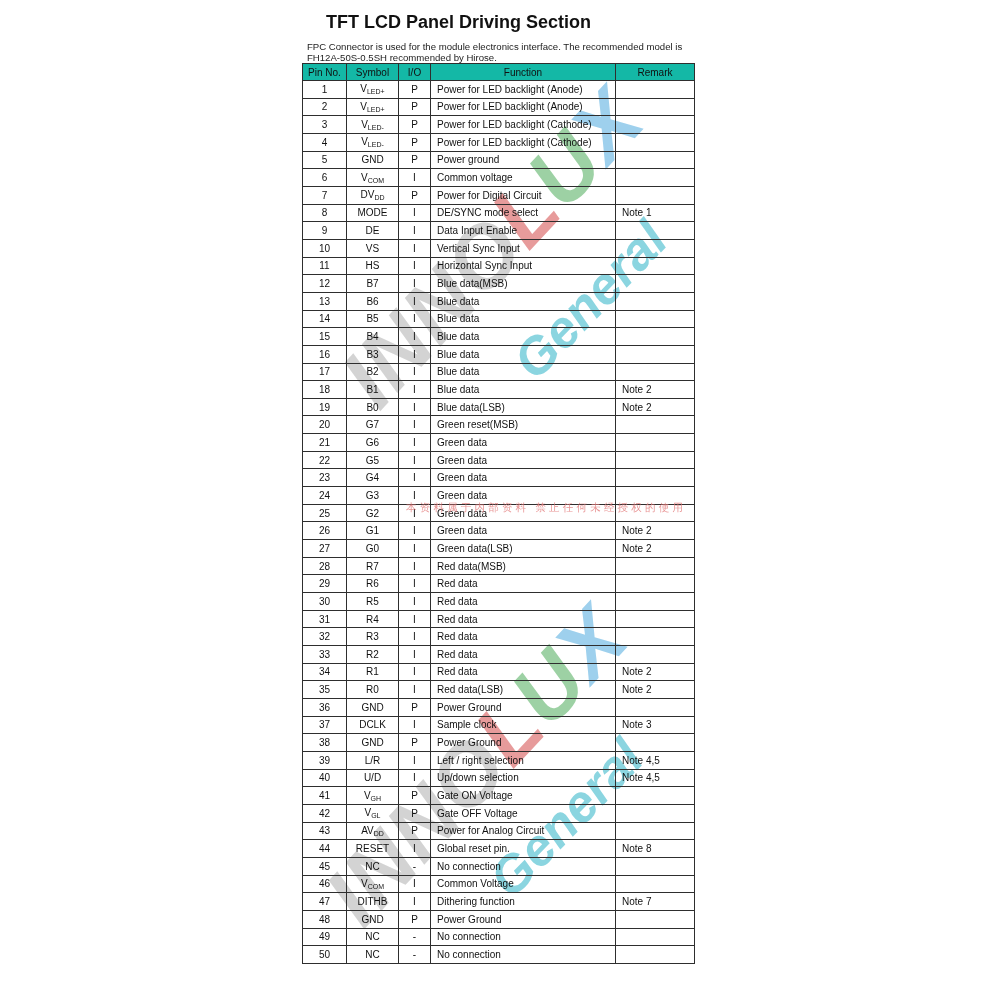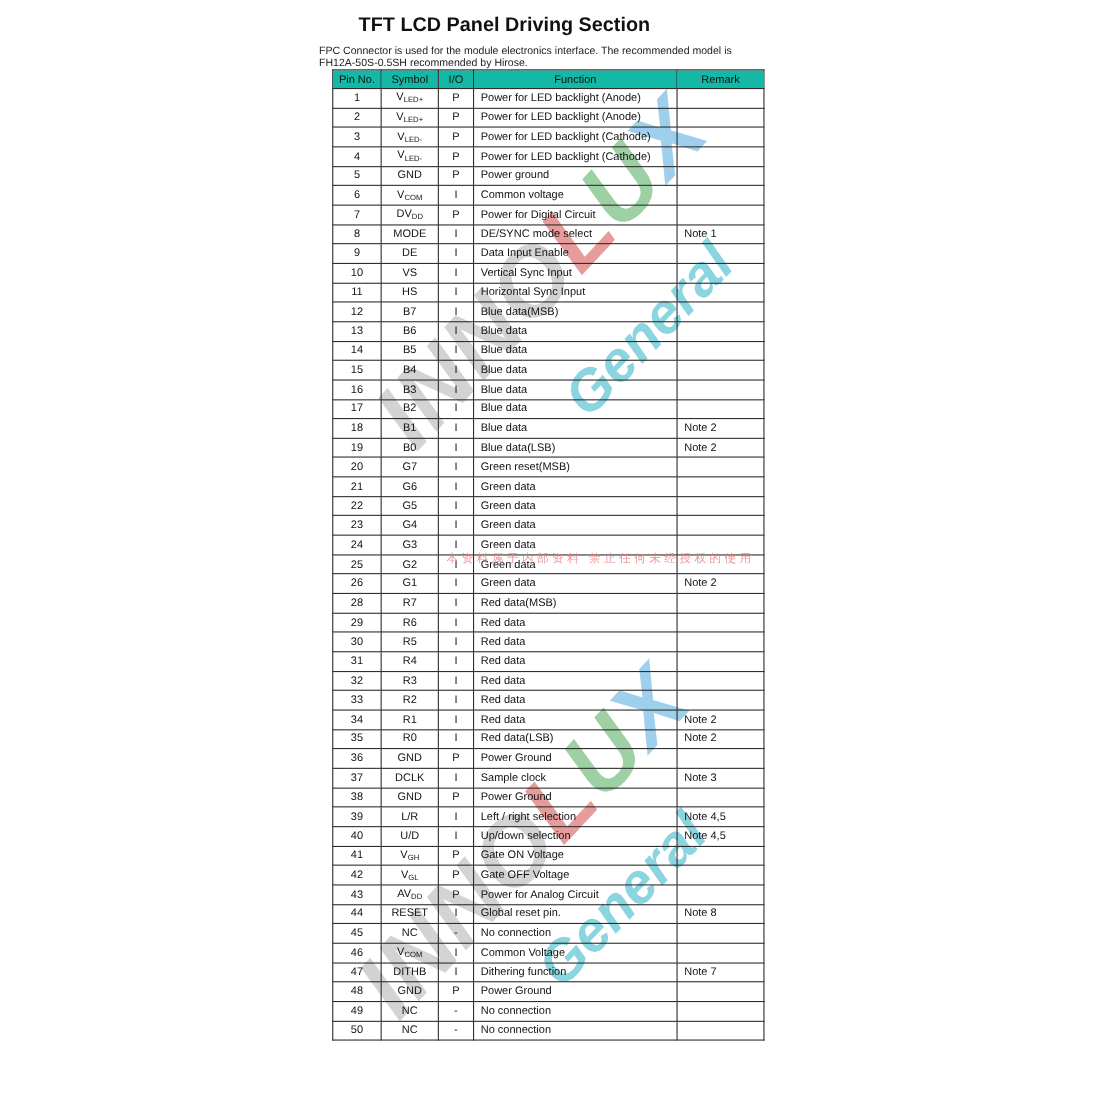--- a/index.html
+++ b/index.html
@@ -2,21 +2,21 @@
 <html><head>
 <meta charset="utf-8">
 <style>
   html,body{margin:0;padding:0;}
   body{width:1000px;height:1000px;background:#ffffff;overflow:hidden;
        font-family:"Liberation Sans", sans-serif;}
   .page{position:relative;width:1000px;height:1000px;background:#fff;}
 
   .doc-title{position:absolute;left:326px;top:12px;margin:0;
              font-size:18px;font-weight:bold;color:#111;z-index:4;}
-  .intro{position:absolute;left:290px;z-index:4;font-size:9.6px;color:#222;white-space:nowrap;}
+  .intro{position:absolute;left:307px;z-index:4;font-size:9.6px;color:#222;white-space:nowrap;}
   .intro.l1{top:41px;}
   .intro.l2{top:52px;}
 
   table.pin-table{position:absolute;left:302px;top:63px;width:392px;
                   border-collapse:collapse;table-layout:fixed;z-index:2;background:transparent;}
   .pin-table th,.pin-table td{border:1px solid #2e2e2e;font-size:10px;font-weight:normal;
                   color:#111;text-align:center;padding:0;height:16.66px;
                   white-space:nowrap;overflow:hidden;}
   .pin-table thead th{background:#14b8a6;height:16px;}
   .pin-table td.left{text-align:left;padding-left:6px;}
@@ -243,20 +243,27 @@
           <td class="left"></td>
         </tr>
         <tr>
           <td>26</td>
           <td>G1</td>
           <td>I</td>
           <td class="left">Green data</td>
           <td class="left">Note 2</td>
         </tr>
         <tr>
+          <td>27</td>
+          <td>G0</td>
+          <td>I</td>
+          <td class="left">Green data(LSB)</td>
+          <td class="left">Note 2</td>
+        </tr>
+        <tr>
           <td>28</td>
           <td>R7</td>
           <td>I</td>
           <td class="left">Red data(MSB)</td>
           <td class="left"></td>
         </tr>
         <tr>
           <td>29</td>
           <td>R6</td>
           <td>I</td>

